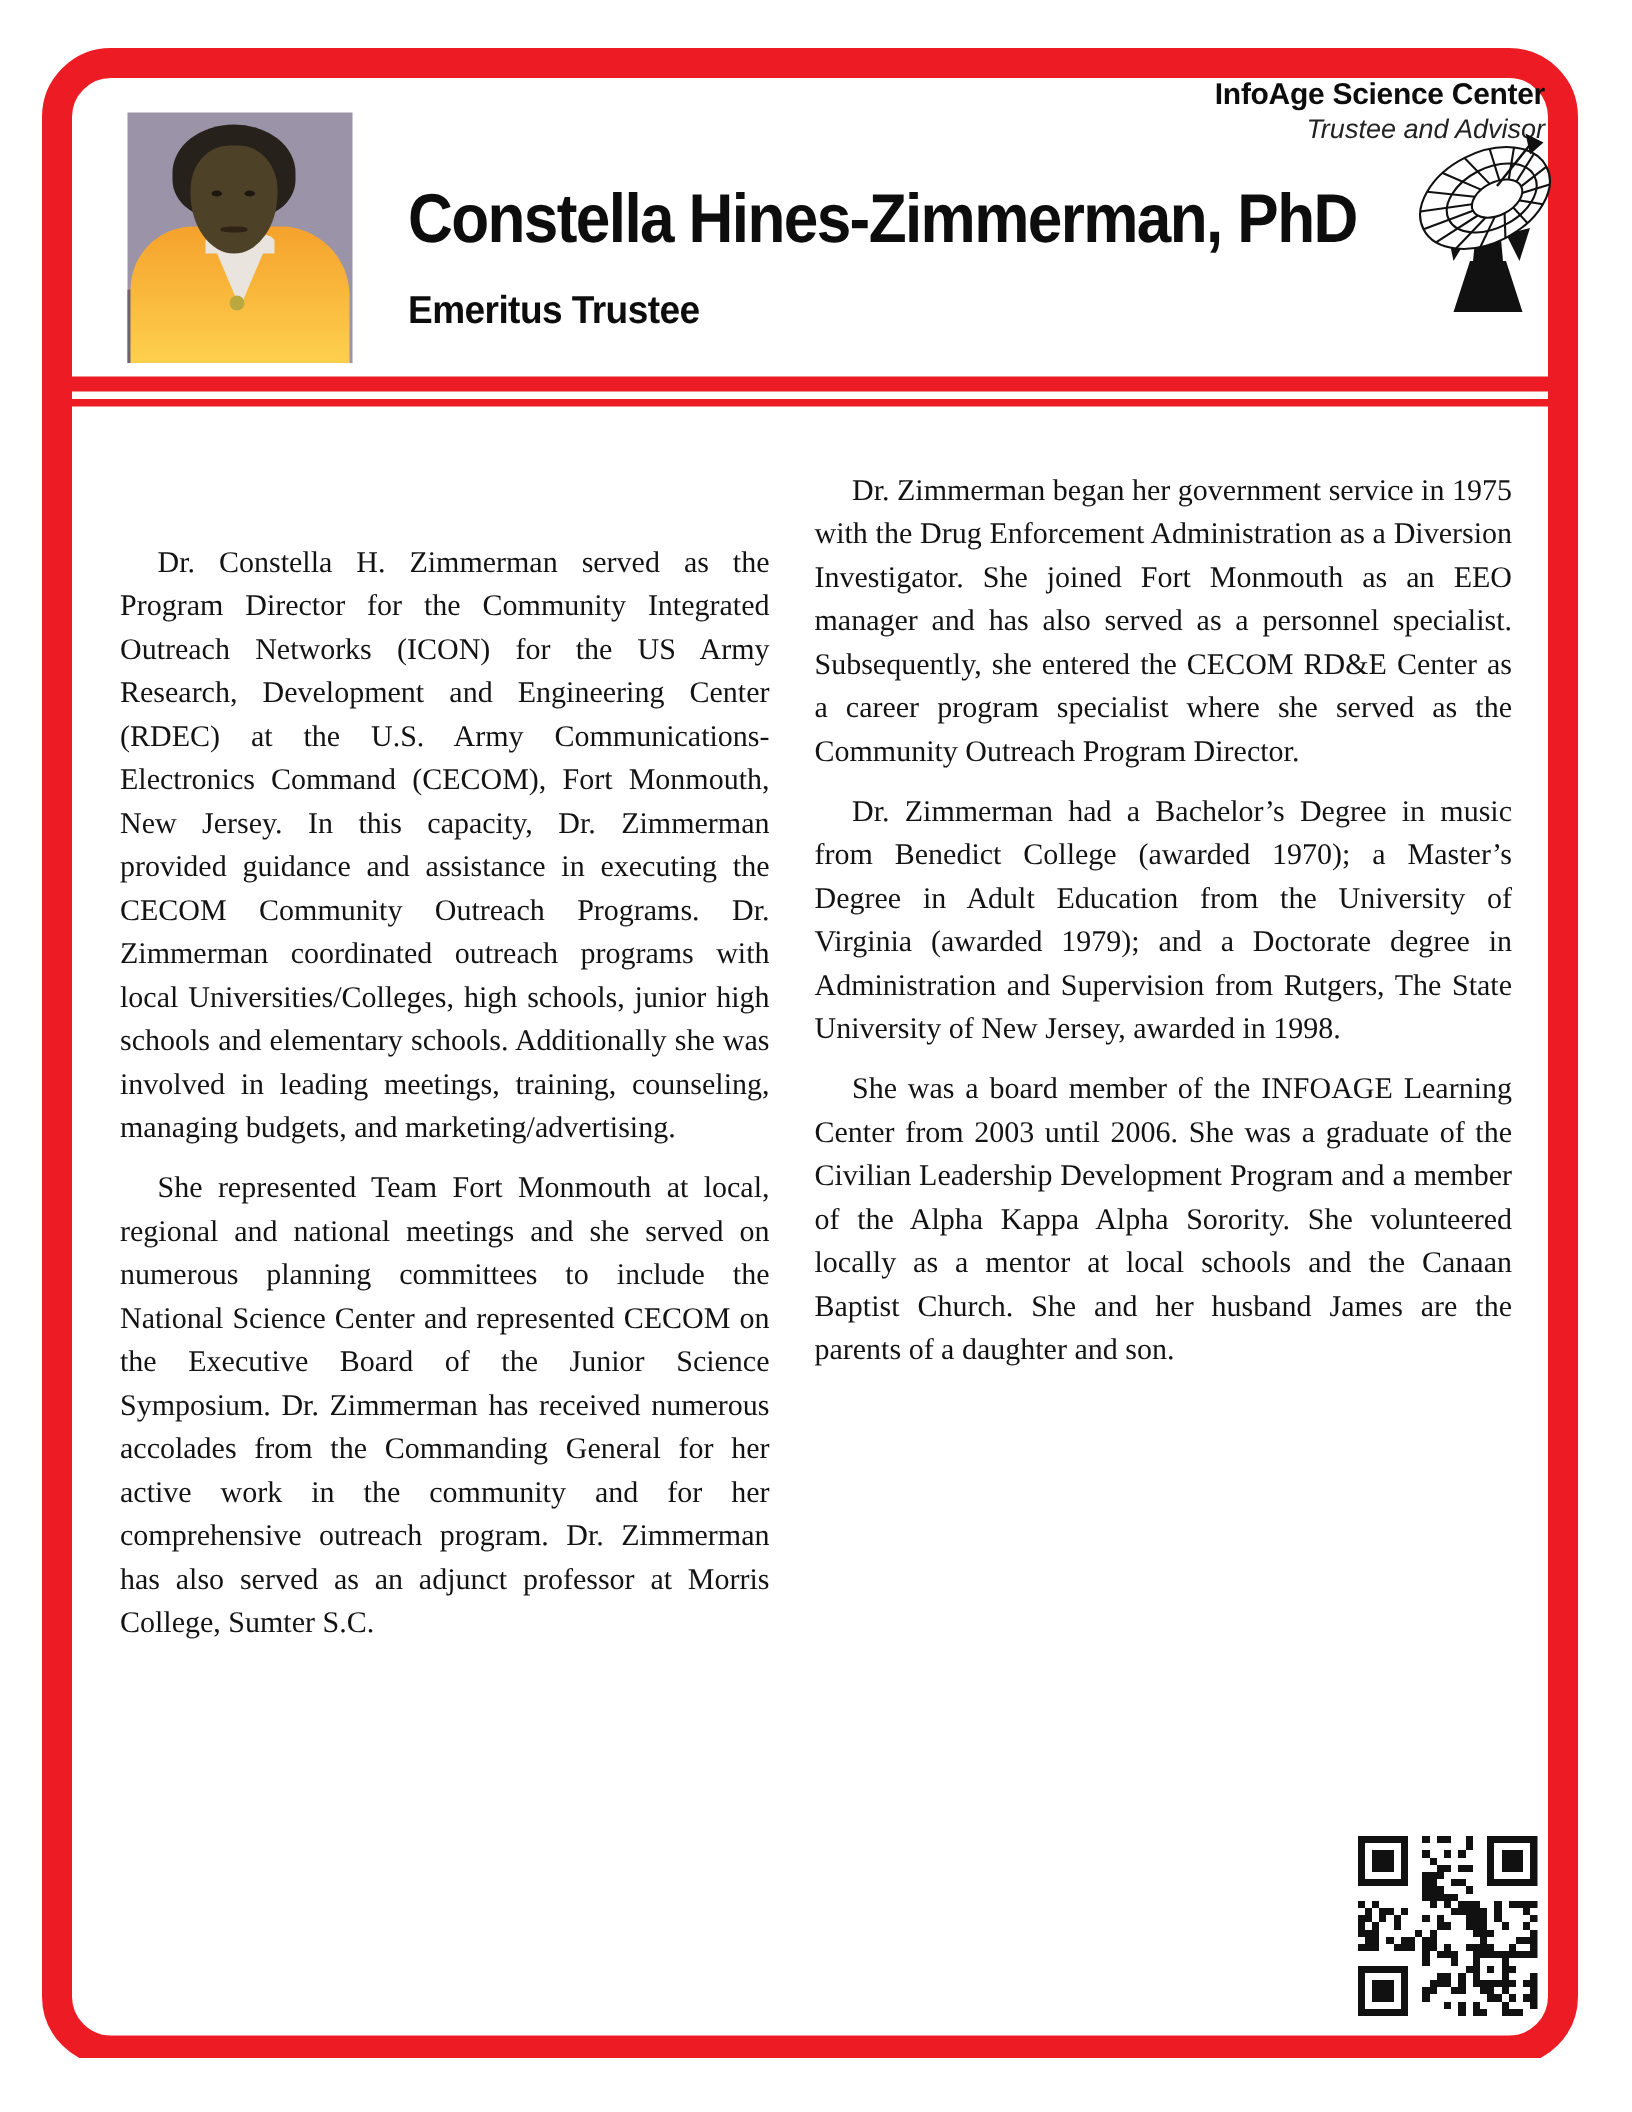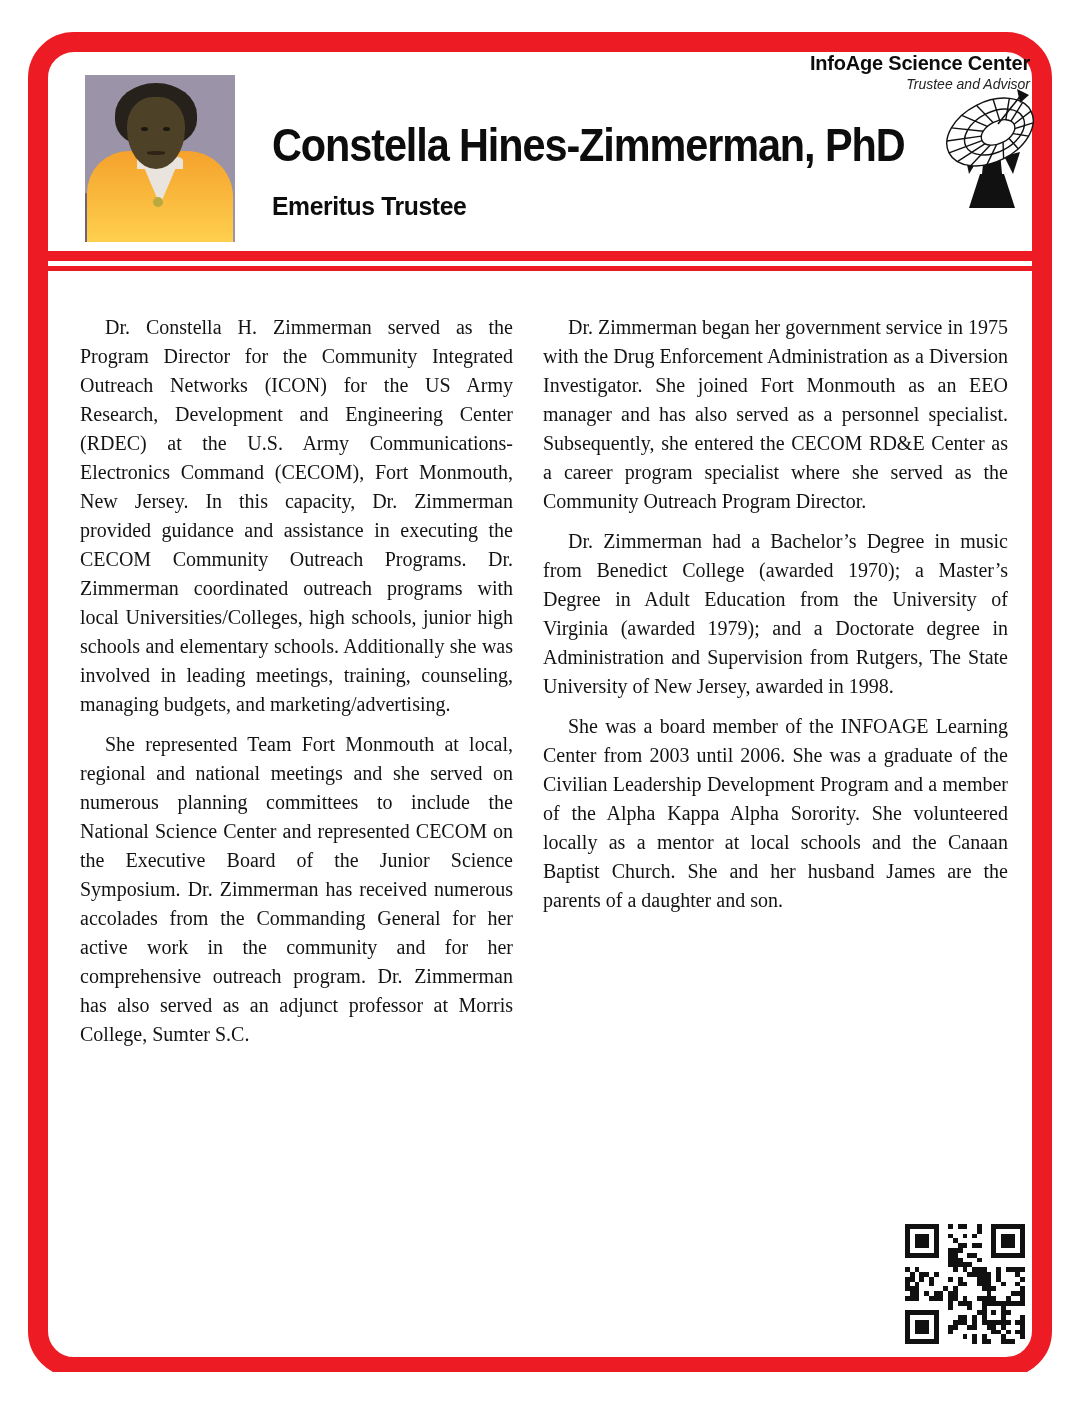--- a/index.html
+++ b/index.html
@@ -38,21 +38,21 @@
   .ph-eye{width:7px;height:4px;background:#1c180f;border-radius:50%;top:52px;}
   .ph-eye.l{left:56px;} .ph-eye.r{left:78px;}
   .ph-mouth{left:62px;top:76px;width:18px;height:4px;background:#2e2314;border-radius:40%;}
 
   .org{
     position:absolute;right:58px;top:52px;text-align:right;
     font-size:20px;font-weight:700;letter-spacing:-.2px;color:#0d0d0d;white-space:nowrap;
   }
   .org-sub{
     position:absolute;right:58px;top:76px;text-align:right;
-    font-size:14px;font-style:italic;font-weight:500;color:#222;white-space:nowrap;
+    font-size:18px;font-style:italic;font-weight:500;color:#222;white-space:nowrap;
   }
   .title{
     position:absolute;left:272px;top:122px;margin:0;
     font-size:46px;line-height:1;font-weight:700;letter-spacing:-1.2px;color:#0d0d0d;
     transform:scaleX(.9);transform-origin:left top;white-space:nowrap;
   }
   .role{
     position:absolute;left:272px;top:193px;margin:0;
     font-size:26px;line-height:1;font-weight:700;letter-spacing:-.4px;color:#0d0d0d;
     transform:scaleX(.95);transform-origin:left top;white-space:nowrap;
@@ -62,21 +62,21 @@
   
   .stripe{position:absolute;left:48px;width:984px;background:var(--red);}
   .stripe1{top:251px;height:10px;}
   .stripe2{top:266px;height:5px;}
 
   
   .bio{
     position:absolute;left:80px;top:313px;width:928px;
     display:flex;gap:30px;
   }
-  .col-left{width:433px;}
+  .col-left{width:433px;margin-top:48px;}
   .col-right{width:465px;}
   .bio p{
     margin:0 0 11px 0;text-indent:25px;
     font-family:"Liberation Serif",serif;font-size:20px;line-height:29px;
     text-align:justify;color:var(--ink);
   }
 
   
   .visit{
     position:absolute;left:793px;top:1239px;width:92px;text-align:right;

